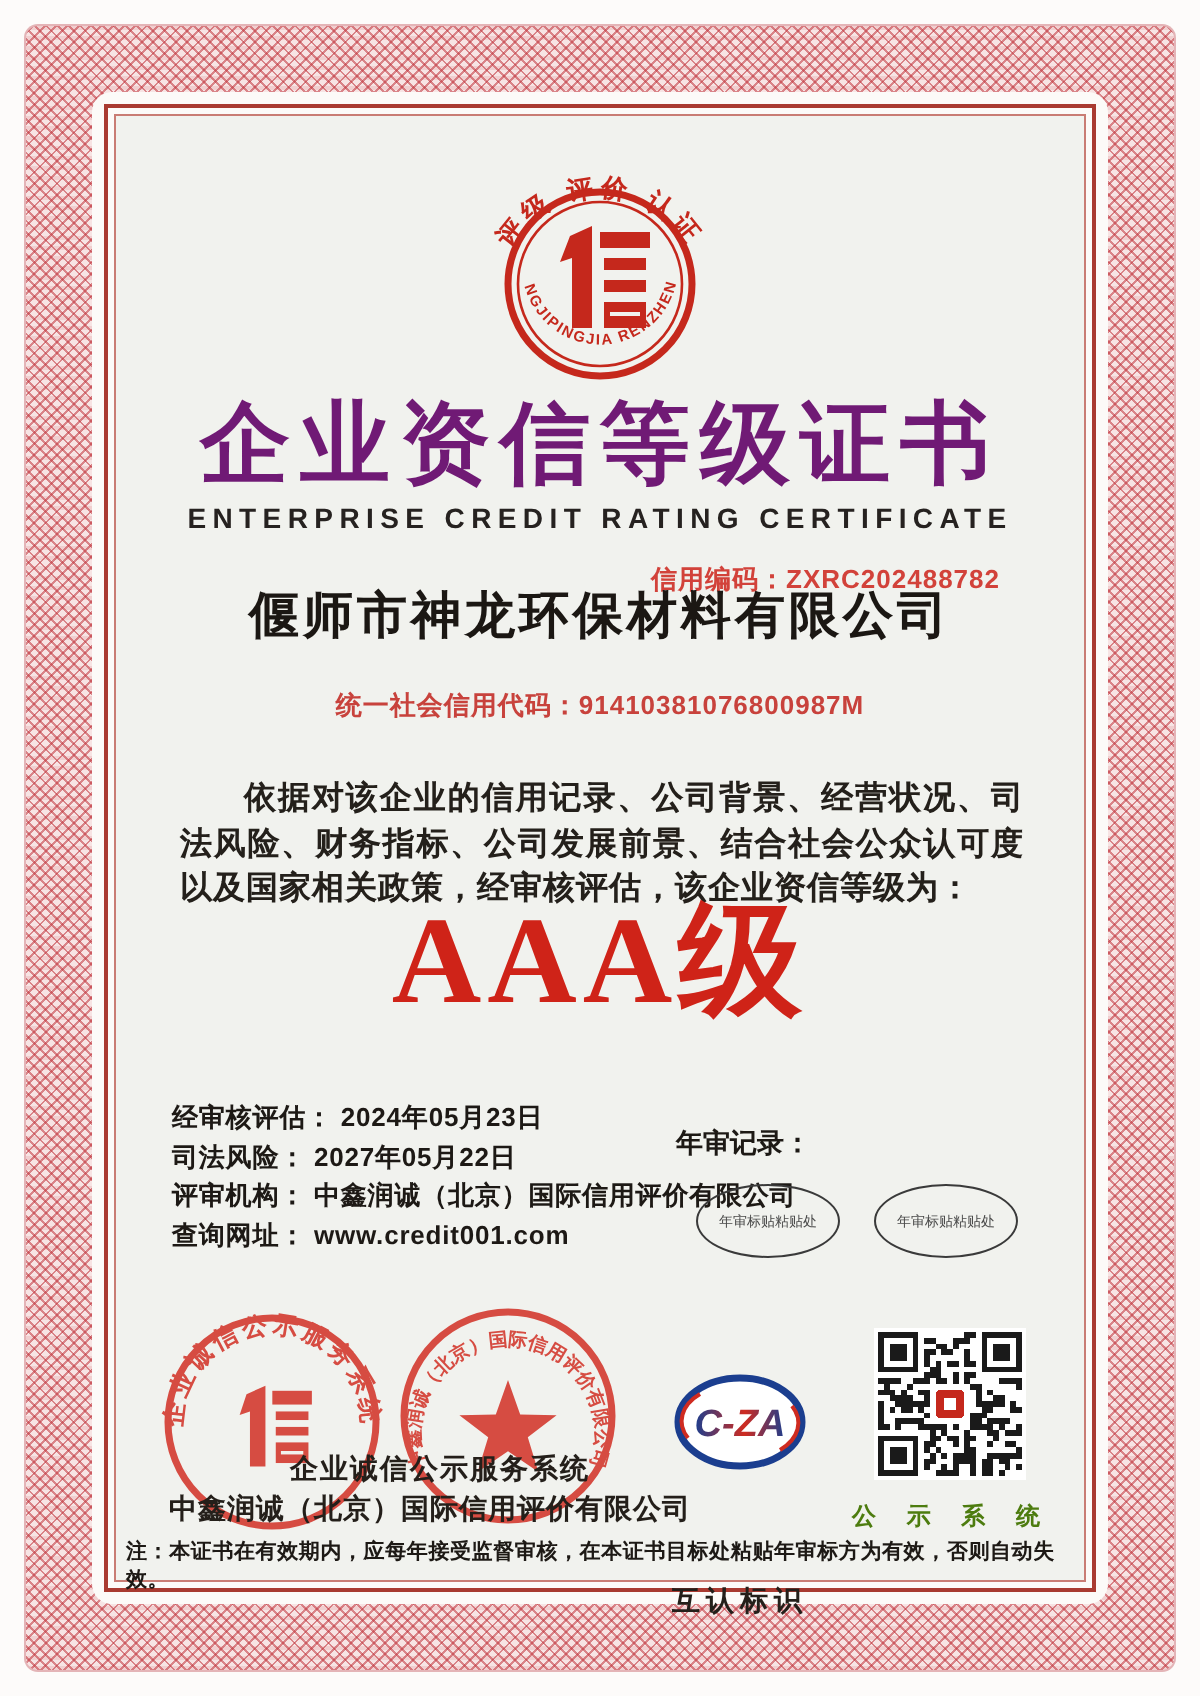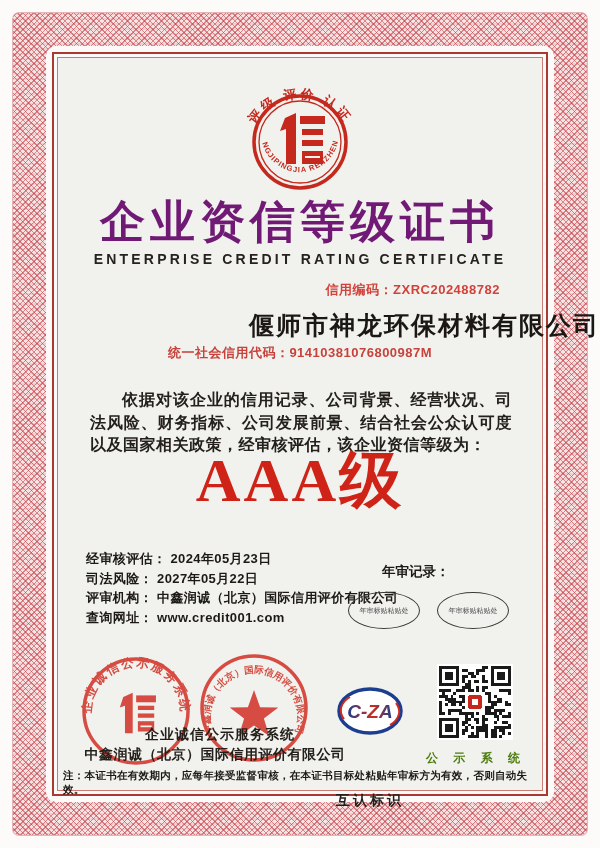--- a/index.html
+++ b/index.html
@@ -40,21 +40,21 @@
   }
   .subtitle{
     position:absolute;left:0;right:0;top:251px;text-align:center;
     font-weight:700;font-size:14px;letter-spacing:3.2px;color:#262220;
   }
   .credit-code{
     position:absolute;right:100px;top:281px;
     font-weight:700;font-size:13px;color:#d2423a;letter-spacing:.5px;margin-left:44px;
   }
   .company{
-    position:absolute;left:0;right:0;top:309px;text-align:right;
+    position:absolute;left:0;right:0;top:291px;text-align:center;
     font-family:Liberation Sans, sans-serif;font-weight:900;
     font-size:25px;letter-spacing:2px;color:#1b1713;
   }
   .social-code{
     position:absolute;left:0;right:0;top:344px;text-align:center;
     font-weight:700;font-size:13px;color:#c8423c;letter-spacing:.5px;
   }
   .paragraph{
     position:absolute;left:90px;right:88px;top:371px;
     font-family:"Liberation Serif",serif;font-weight:700;
@@ -64,21 +64,21 @@
   .grade{
     position:absolute;left:0;right:0;top:438px;text-align:center;
     font-family:"Liberation Serif",serif;font-weight:900;
     font-size:62px;letter-spacing:3px;color:#cf2318;
   }
   .details{position:absolute;left:86px;top:549px;}
   .detail-row{font-size:13px;font-weight:700;color:#1d1915;line-height:19.5px;letter-spacing:.4px;}
   .detail-row .lab{margin-right:4px;}
   .annual-label{
     position:absolute;left:338px;top:563px;
-    font-size:13.5px;font-weight:700;color:#1d1915;margin-left:44px;
+    font-size:13.5px;font-weight:700;color:#1d1915;
   }
   .oval{
     position:absolute;top:592px;width:70px;height:35px;
     border:1.5px solid #3a3a3a;border-radius:50%;
     display:flex;align-items:center;justify-content:center;
     background:transparent;
   }
   .oval-1{left:348px;} .oval-2{left:437px;}
   .oval span{font-size:7px;color:#4a4a4a;letter-spacing:0;}
   .seal-left{position:absolute;left:80px;top:655px;width:112px;height:112px;}

